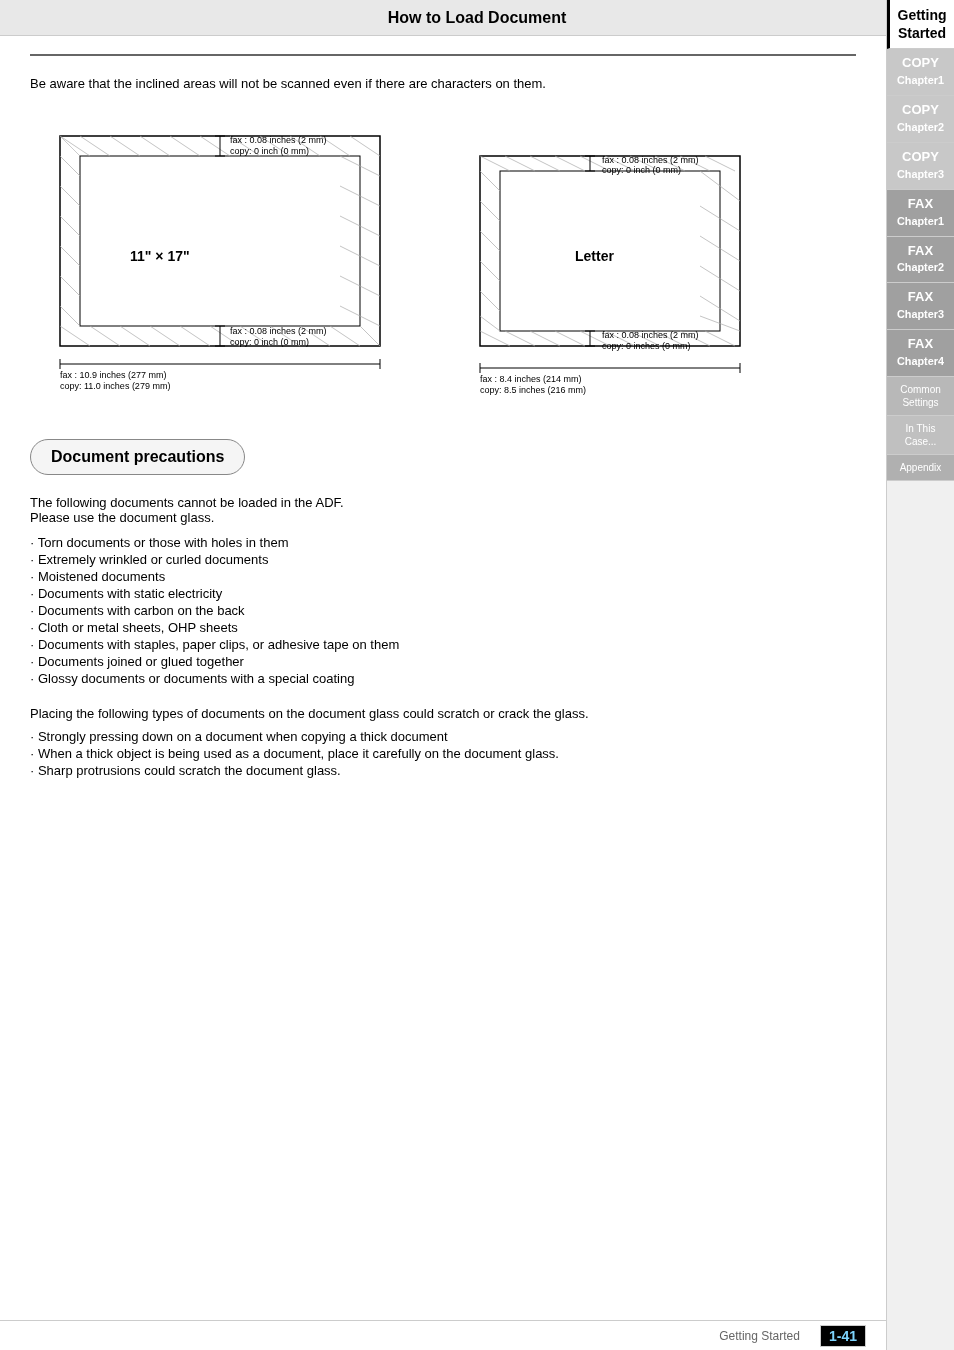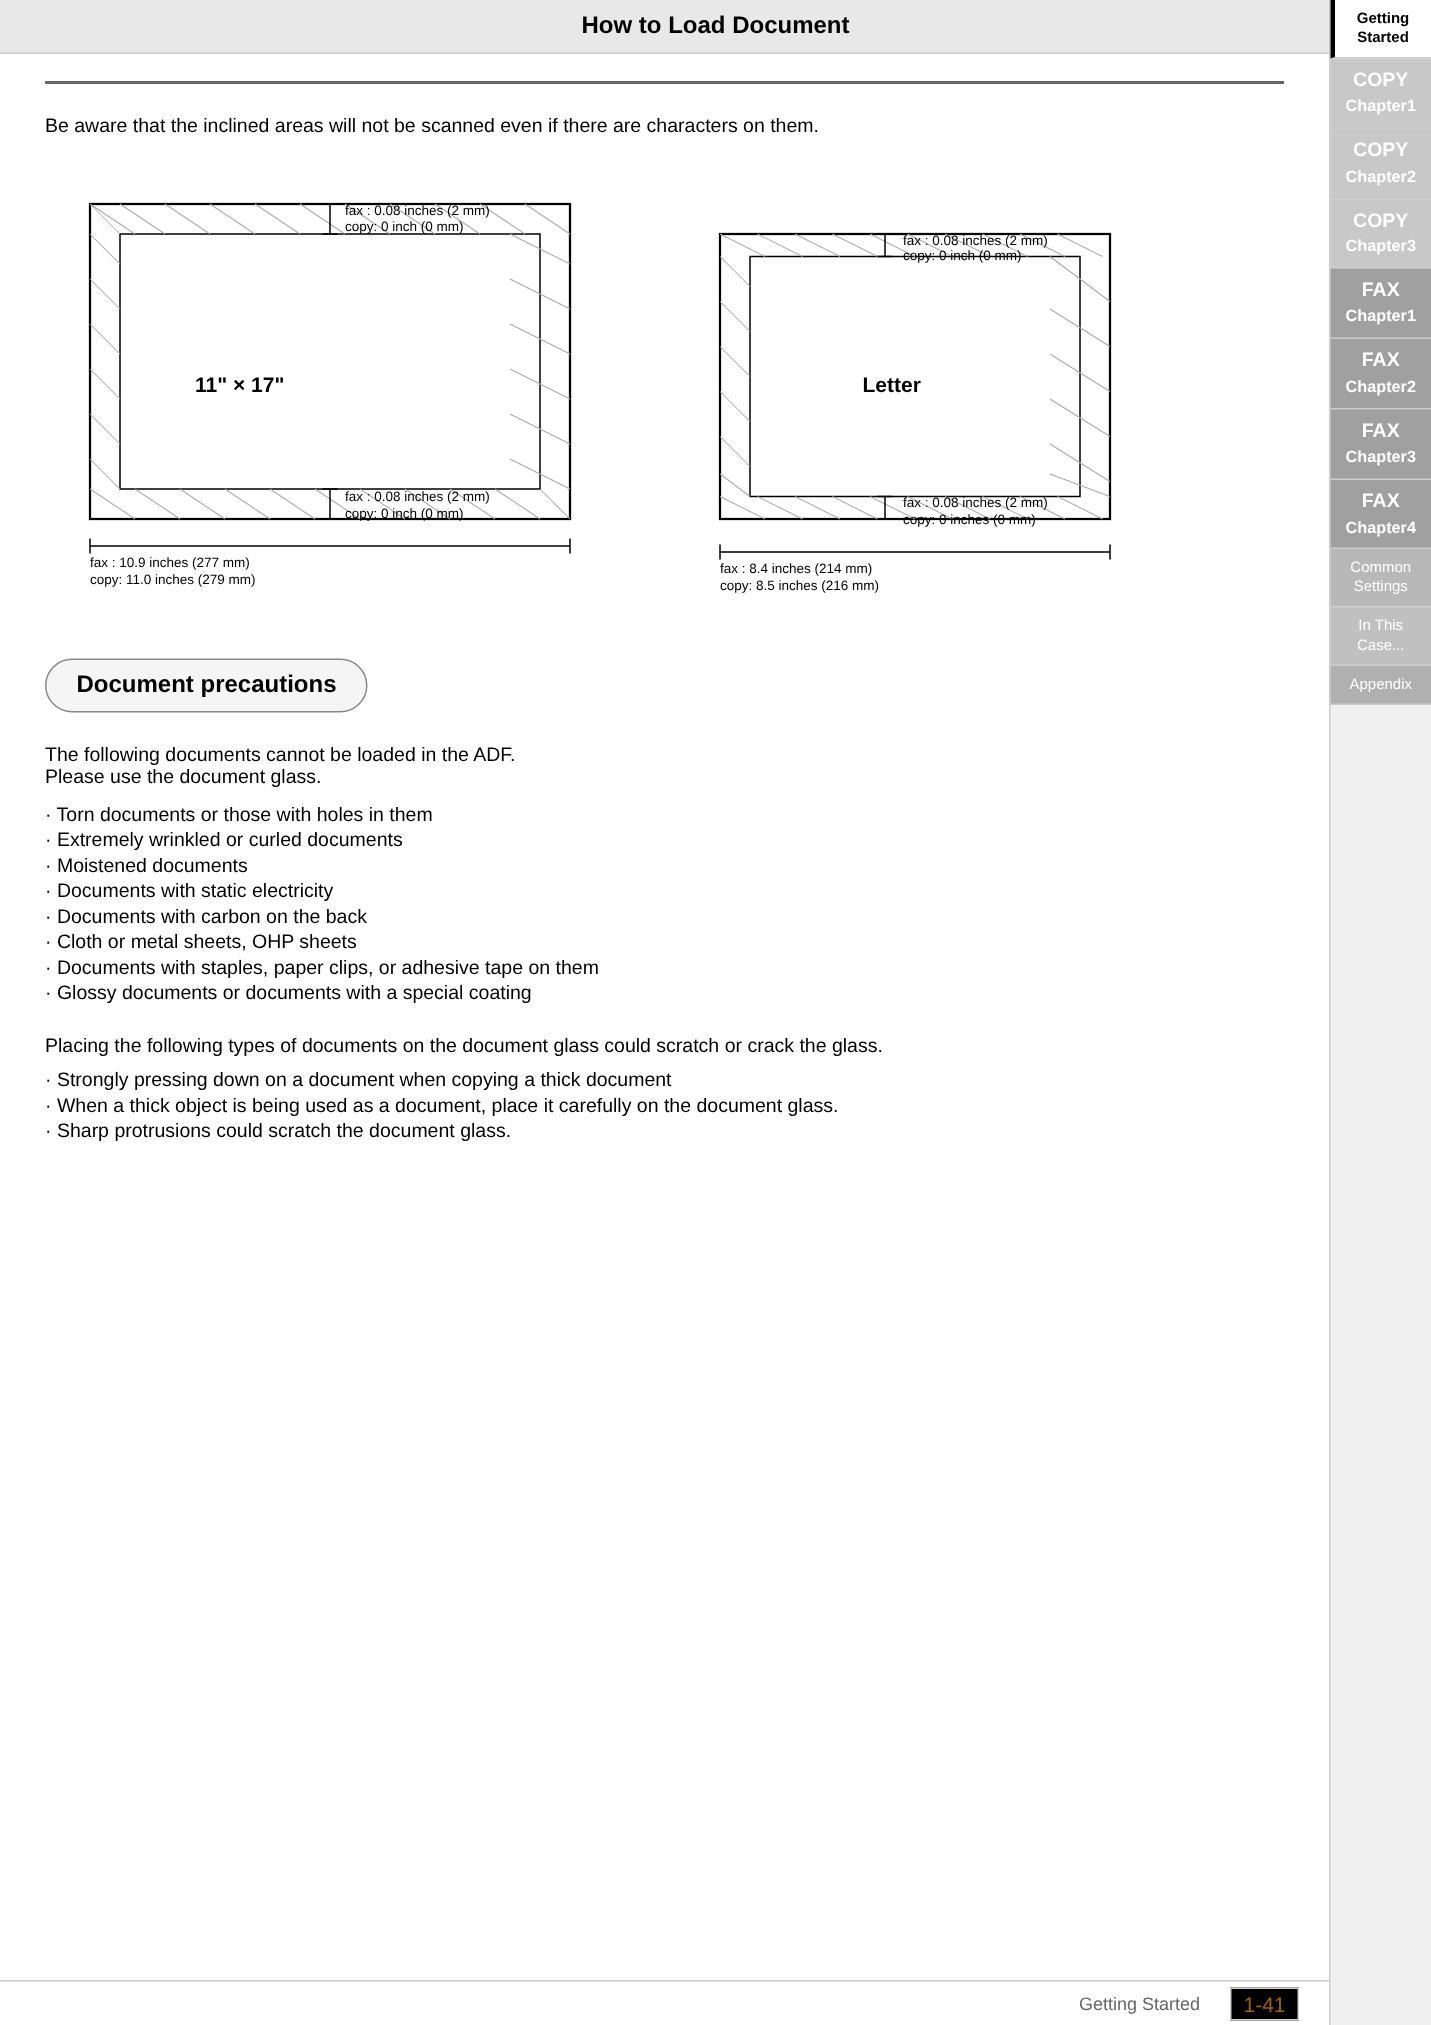--- a/index.html
+++ b/index.html
@@ -42,21 +42,21 @@
       display: flex;
       flex-direction: column;
       align-items: center;
       padding-top: 0;
     }
 
     .sidebar-item {
       width: 100%;
       text-align: center;
       padding: 6px 2px;
-      font-size: 10px;
+      font-size: 14px;
       color: #333;
       border-bottom: 1px solid #ccc;
       cursor: pointer;
       line-height: 1.3;
     }
 
     .sidebar-item.active {
       background: #fff;
       font-weight: bold;
       color: #000;
@@ -176,25 +176,25 @@
       padding: 0 20px;
       background: #fff;
     }
     .footer-text {
       font-size: 12px;
       color: #666;
       margin-right: 20px;
     }
     .footer-page {
       font-size: 14px;
-      font-weight: normal;
+      font-weight: bold;
       border: 1px solid #ccc;
       padding: 2px 8px;
       background: #000;
-      color: #a16207;
+      color: #7dd3fc;
     }
 
     .top-divider {
       border: none;
       border-top: 2px solid #666;
       margin: 8px 0 20px 0;
     }
   </style>
 </head>
 <body>
@@ -397,20 +397,21 @@
   </p>
 
   <ul class="precautions-list">
     <li>Torn documents or those with holes in them</li>
     <li>Extremely wrinkled or curled documents</li>
     <li>Moistened documents</li>
     <li>Documents with static electricity</li>
     <li>Documents with carbon on the back</li>
     <li>Cloth or metal sheets, OHP sheets</li>
     <li>Documents with staples, paper clips, or adhesive tape on them</li>
+    <li>Documents joined or glued together</li>
     <li>Glossy documents or documents with a special coating</li>
   </ul>
 
   <p class="glass-warning">Placing the following types of documents on the document glass could scratch or crack the glass.</p>
 
   <ul class="glass-list">
     <li>Strongly pressing down on a document when copying a thick document</li>
     <li>When a thick object is being used as a document, place it carefully on the document glass.</li>
     <li>Sharp protrusions could scratch the document glass.</li>
   </ul>

